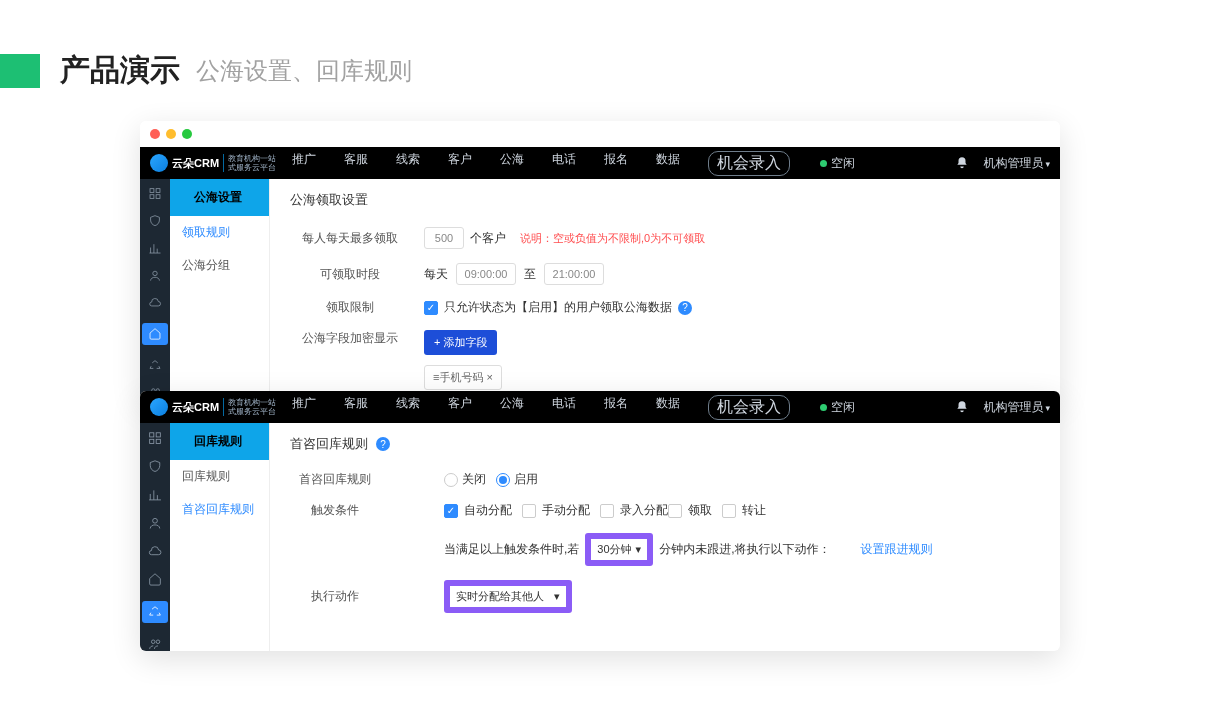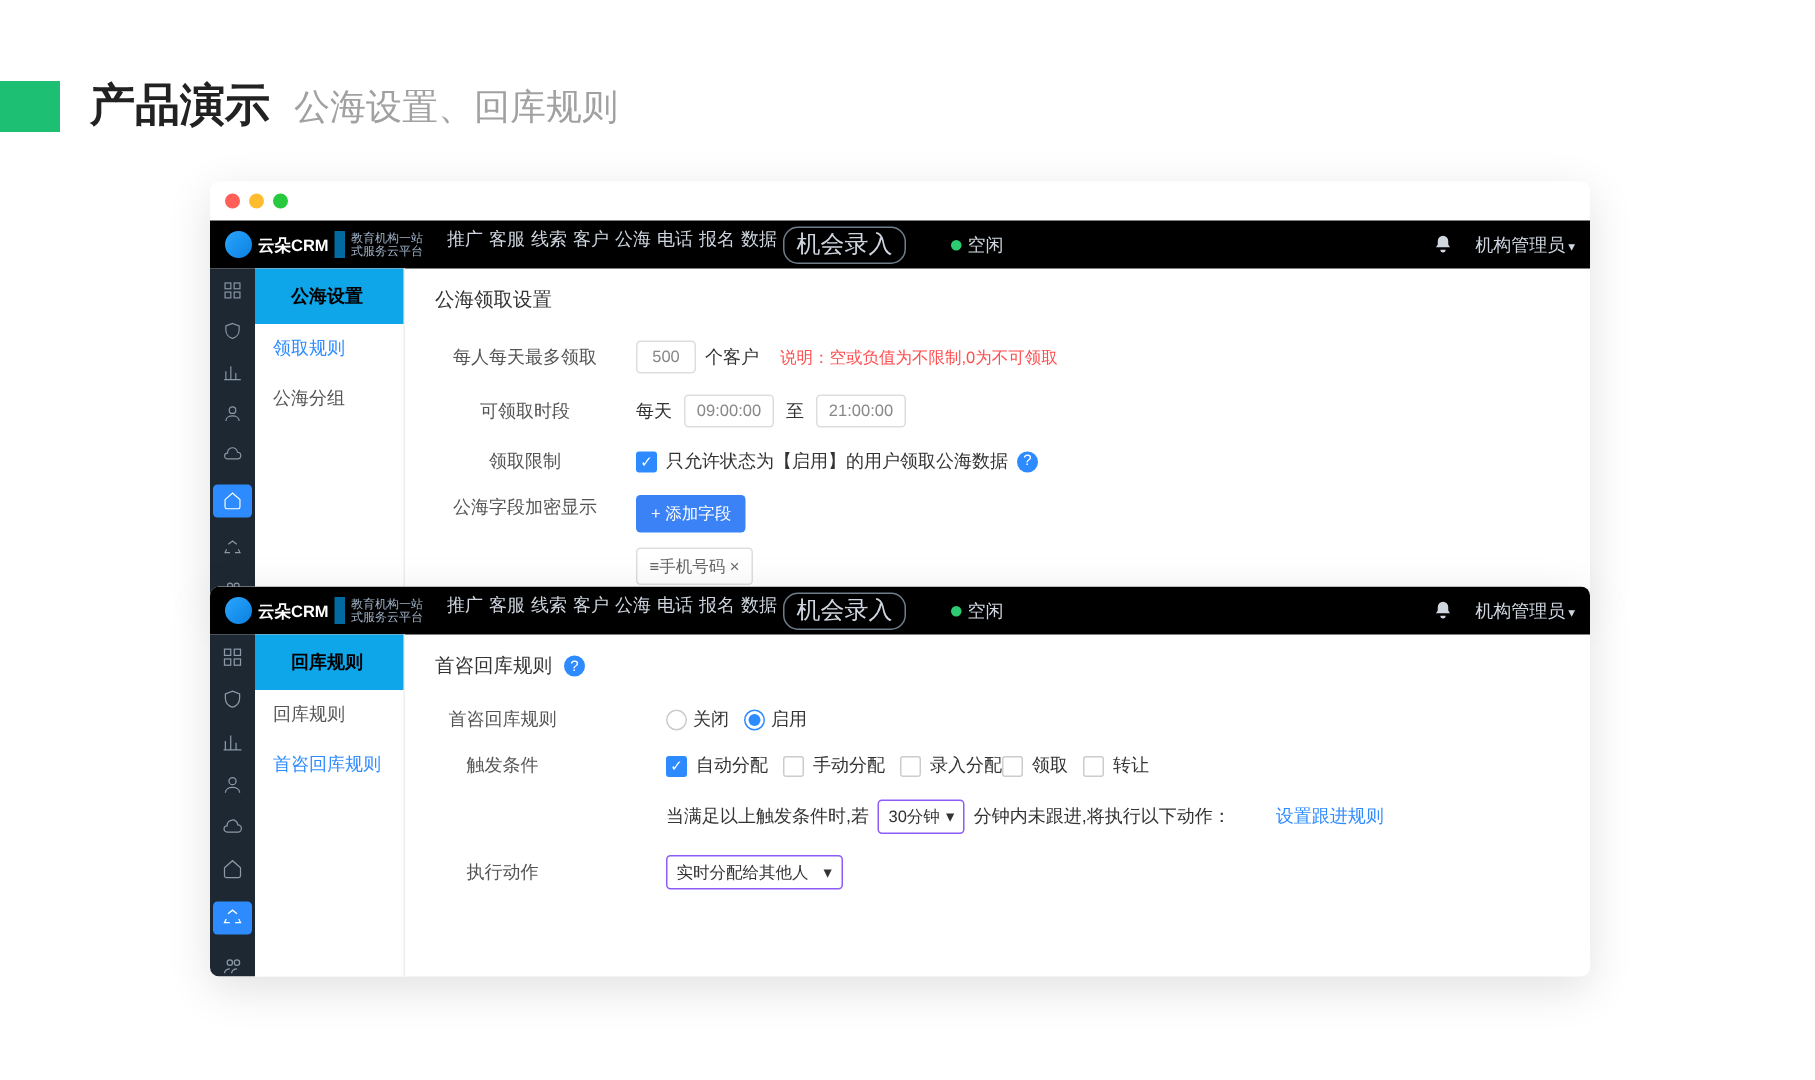--- a/index.html
+++ b/index.html
@@ -12,22 +12,22 @@
   .window{position:absolute;background:#fff;border-radius:6px;box-shadow:0 8px 30px rgba(0,0,0,.12);overflow:hidden}
   .win-a{top:0;left:0;width:920px;height:280px}
   .win-b{top:270px;left:0;width:920px;height:260px}
   .mac-dots{display:flex;gap:6px;padding:8px 10px;background:#fff}
   .mac-dots span{width:10px;height:10px;border-radius:50%}
   .dot-r{background:#ff5f56}.dot-y{background:#ffbd2e}.dot-g{background:#27c93f}
   .topbar{background:#000000;color:#cfd6df;height:32px;display:flex;align-items:center;font-size:12px;padding:0 10px}
   .logo{display:flex;align-items:center;margin-right:6px}
   .logo-mark{width:18px;height:18px;border-radius:50%;background:linear-gradient(135deg,#2aa6ff,#0b7fe0);margin-right:4px;position:relative}
   .logo-text{font-size:11px;color:#fff;font-weight:600}
-  .logo-sub{font-size:8px;color:#9fb2c6;line-height:9px;margin-left:4px;border-left:7px solid #0369a1;padding-left:4px}
-  .nav{display:flex;gap:4px;margin-left:10px}
+  .logo-sub{font-size:8px;color:#9fb2c6;line-height:9px;margin-left:4px;border-left:1px solid #0369a1;padding-left:4px}
+  .nav{display:flex;gap:28px;margin-left:10px}
   .nav span{cursor:pointer}
   .pill{border:1px solid #6f7d8b;border-radius:10px;padding:1px 8px;font-size:16px;cursor:pointer}
   .status{display:flex;align-items:center;gap:4px;margin-left:30px}
   .status-dot{width:7px;height:7px;border-radius:50%;background:#2ecc71}
   .spacer{flex:1}
   .bell{width:14px;height:14px;fill:#cfd6df;margin-right:14px;cursor:pointer}
   .down{font-size:9px;margin-left:2px}
   .body{display:flex;height:calc(100% - 60px)}
   .win-b .body{height:calc(100% - 32px)}
   .vbar{width:30px;background:#1d2833;display:flex;flex-direction:column;align-items:center;padding-top:8px;gap:14px}
@@ -44,23 +44,23 @@
   .lab{width:120px;text-align:center;color:#555;margin-right:14px}
   .inp{border:1px solid #ddd;border-radius:3px;padding:4px 6px;font-size:11px;color:#888;width:60px;text-align:center}
   .inp.sm{width:40px}
   .note{color:#ff4d4f;font-size:11px;margin-left:8px}
   .note-k{color:#ff4d4f}
   .cb{width:14px;height:14px;border:1px solid #ccc;border-radius:2px;display:inline-flex;align-items:center;justify-content:center;margin-right:6px;cursor:pointer;flex-shrink:0}
   .cb.checked{background:#2e8bff;border-color:#2e8bff;color:#fff;font-size:10px}
   .radio{width:14px;height:14px;border:1px solid #ccc;border-radius:50%;display:inline-flex;align-items:center;justify-content:center;margin-right:4px;cursor:pointer}
   .radio.checked{border-color:#2e8bff}
   .radio.checked::after{content:"";width:8px;height:8px;border-radius:50%;background:#2e8bff}
-  .btn-blue{background:#3b82f6;color:#fff;border:none;border-radius:3px;padding:5px 10px;font-size:11px;cursor:pointer}
+  .btn-blue{background:#1d4ed8;color:#fff;border:none;border-radius:3px;padding:5px 10px;font-size:11px;cursor:pointer}
   .tag{border:1px solid #ddd;border-radius:3px;padding:4px 8px;font-size:11px;color:#666;display:inline-flex;align-items:center;gap:6px;cursor:pointer}
-  .sel{border:1px solid #8b5cf6;border-radius:3px;padding:3px 6px;font-size:11px;display:inline-flex;align-items:center;gap:4px;cursor:pointer}
+  .sel{border:6px solid #8b5cf6;border-radius:3px;padding:3px 6px;font-size:11px;display:inline-flex;align-items:center;gap:4px;cursor:pointer}
   .link{color:#2e8bff;cursor:pointer}
 </style>
 </head>
 <body>
 
 <div class="slide-header">
   <div class="green-block"></div>
   <div class="title-strong">产品演示</div>
   <div class="title-sub">公海设置、回库规则</div>
 </div>

